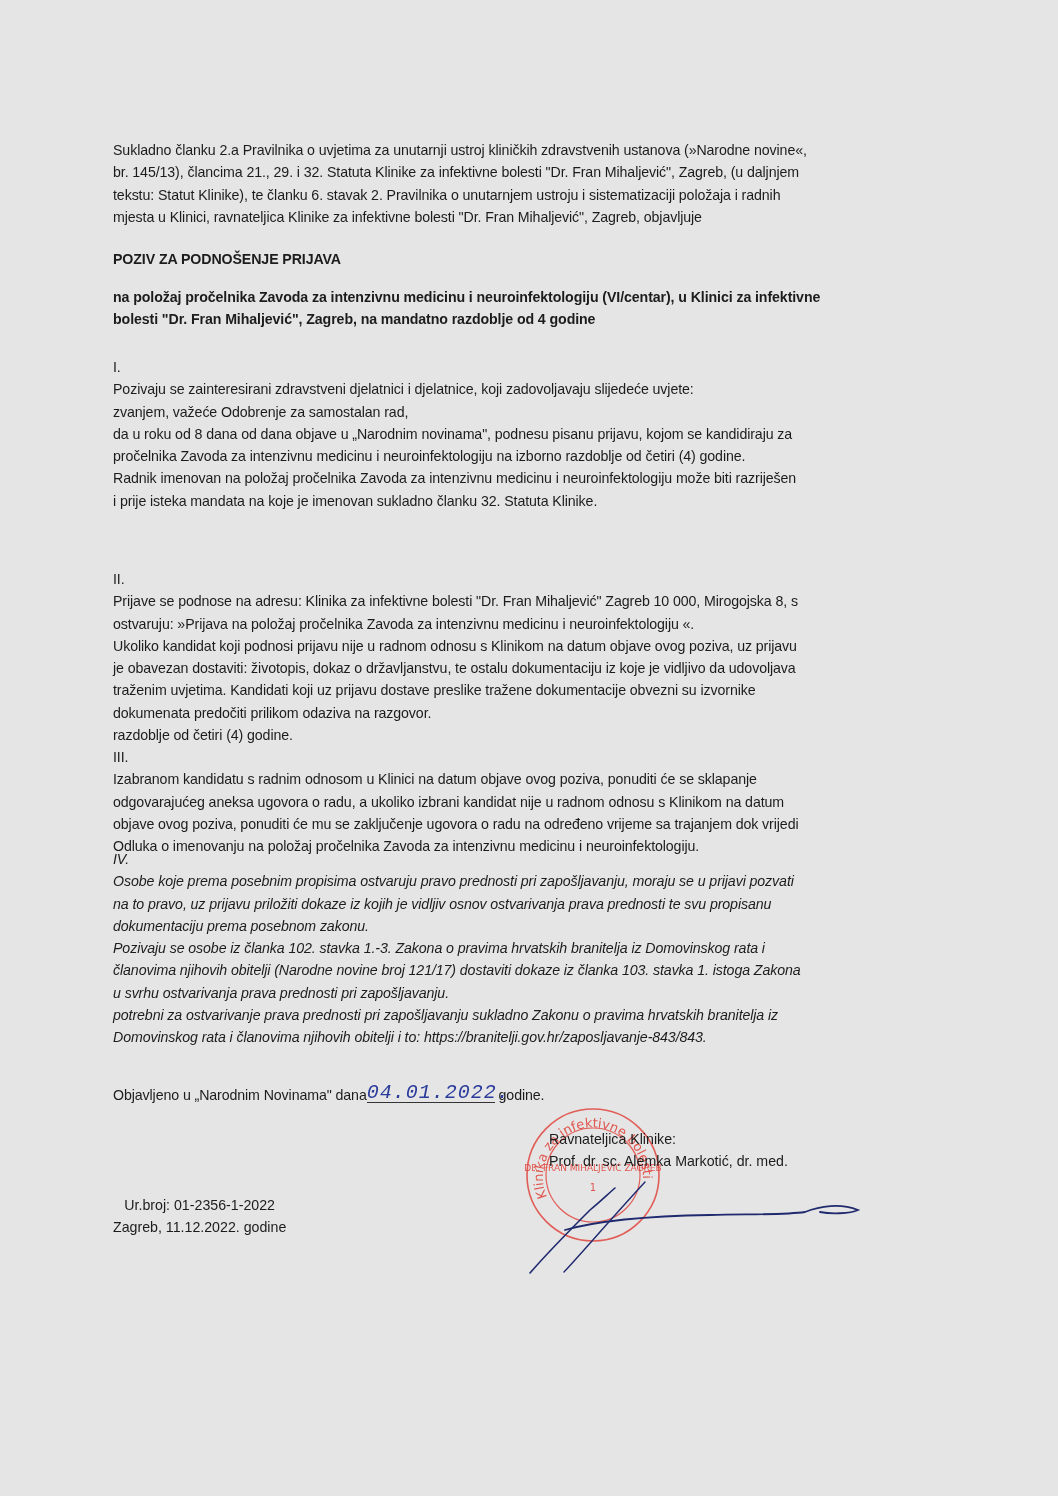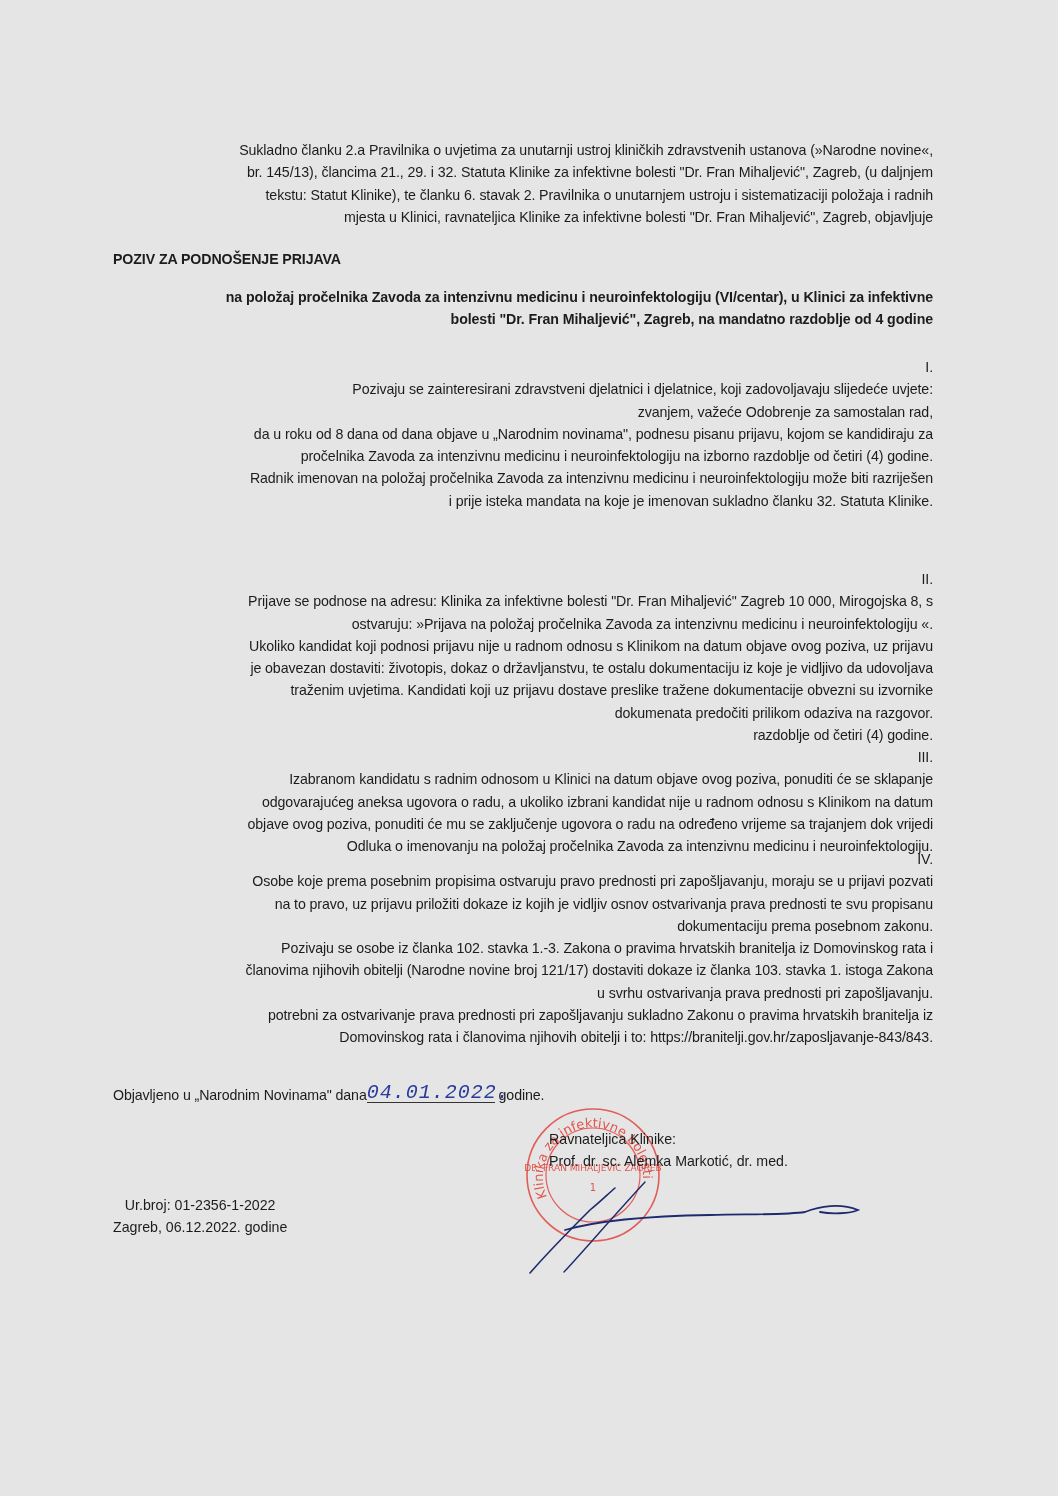--- a/index.html
+++ b/index.html
@@ -6,28 +6,28 @@
   body { width: 1058px; height: 1496px; position: relative; overflow: hidden; }
   .page {
     position: absolute; left: 0; top: 0; width: 1058px; height: 1496px; background: #e5e5e5;
     font-family: "Liberation Sans", sans-serif; color: #1c1c1c;
   }
   .p {
     position: absolute; left: 113px; width: 820px;
     font-size: 14.2px; line-height: 22.3px; letter-spacing: -0.1px;
   }
   .just { text-align: justify; }
-  .line { display: block; text-align: right; }
+  .line { display: block; }
   #intro { top: 139px; }
   #title { top: 248px; font-weight: bold; }
   #subtitle { top: 286px; font-weight: bold; }
   #sec1 { top: 356px; }
   #sec2 { top: 568px; }
   #sec3 { top: 746px; }
-  #sec4 { top: 848px; }
+  #sec4 { top: 848px; font-style: italic; }
   #published { top: 1084px; }
   #date-hw {
     display: inline-block; width: 128px; border-bottom: 1px solid #333; text-align: center;
     font-family: Liberation Mono, monospace; font-style: italic; color: #2a3b9c; font-size: 20px; line-height: 18px;
     position: relative; top: -2px; letter-spacing: 1px;
   }
   #director { position: absolute; left: 549px; top: 1128px; font-size: 14.2px; line-height: 22px; }
   #refs { position: absolute; left: 113px; top: 1194px; font-size: 14.2px; line-height: 22px; text-align: center; }
   #stamp { position: absolute; left: 523px; top: 1105px; width: 140px; height: 140px; }
   #signature { position: absolute; left: 520px; top: 1170px; width: 340px; height: 110px; }
@@ -115,16 +115,16 @@
   </div>
 
   <svg id="signature" viewBox="0 0 340 110">
     <path d="M 10 103 C 30 80, 50 60, 70 40 C 80 32, 88 24, 95 18" fill="none" stroke="#1f2a6e" stroke-width="1.6" stroke-linecap="round"></path>
     <path d="M 44 102 C 60 85, 90 50, 125 12" fill="none" stroke="#1f2a6e" stroke-width="1.4" stroke-linecap="round"></path>
     <path d="M 45 60 C 80 50, 130 46, 190 45 C 230 44, 265 45, 285 42 C 300 36, 320 33, 338 40 C 330 44, 310 44, 300 42" fill="none" stroke="#1f2a6e" stroke-width="1.8" stroke-linecap="round"></path>
   </svg>
 
   <div id="refs">
     <div>Ur.broj: 01-2356-1-2022</div>
-    <div>Zagreb, 06.12.2022. godine</div>
+    <div>Zagreb, 11.12.2022. godine</div>
   </div>
 
 </div>
 
 </body></html>

